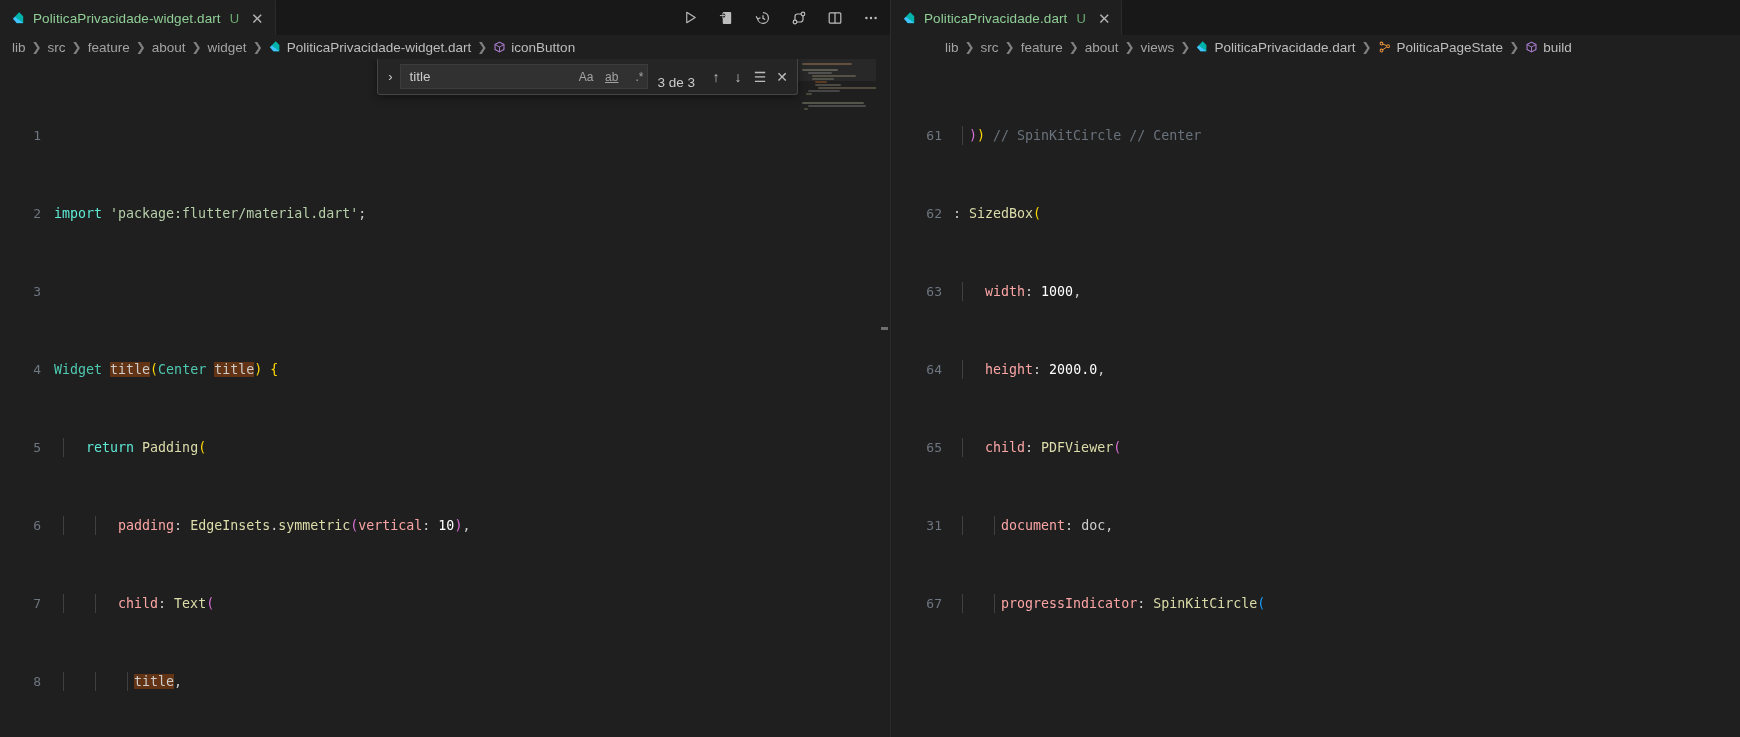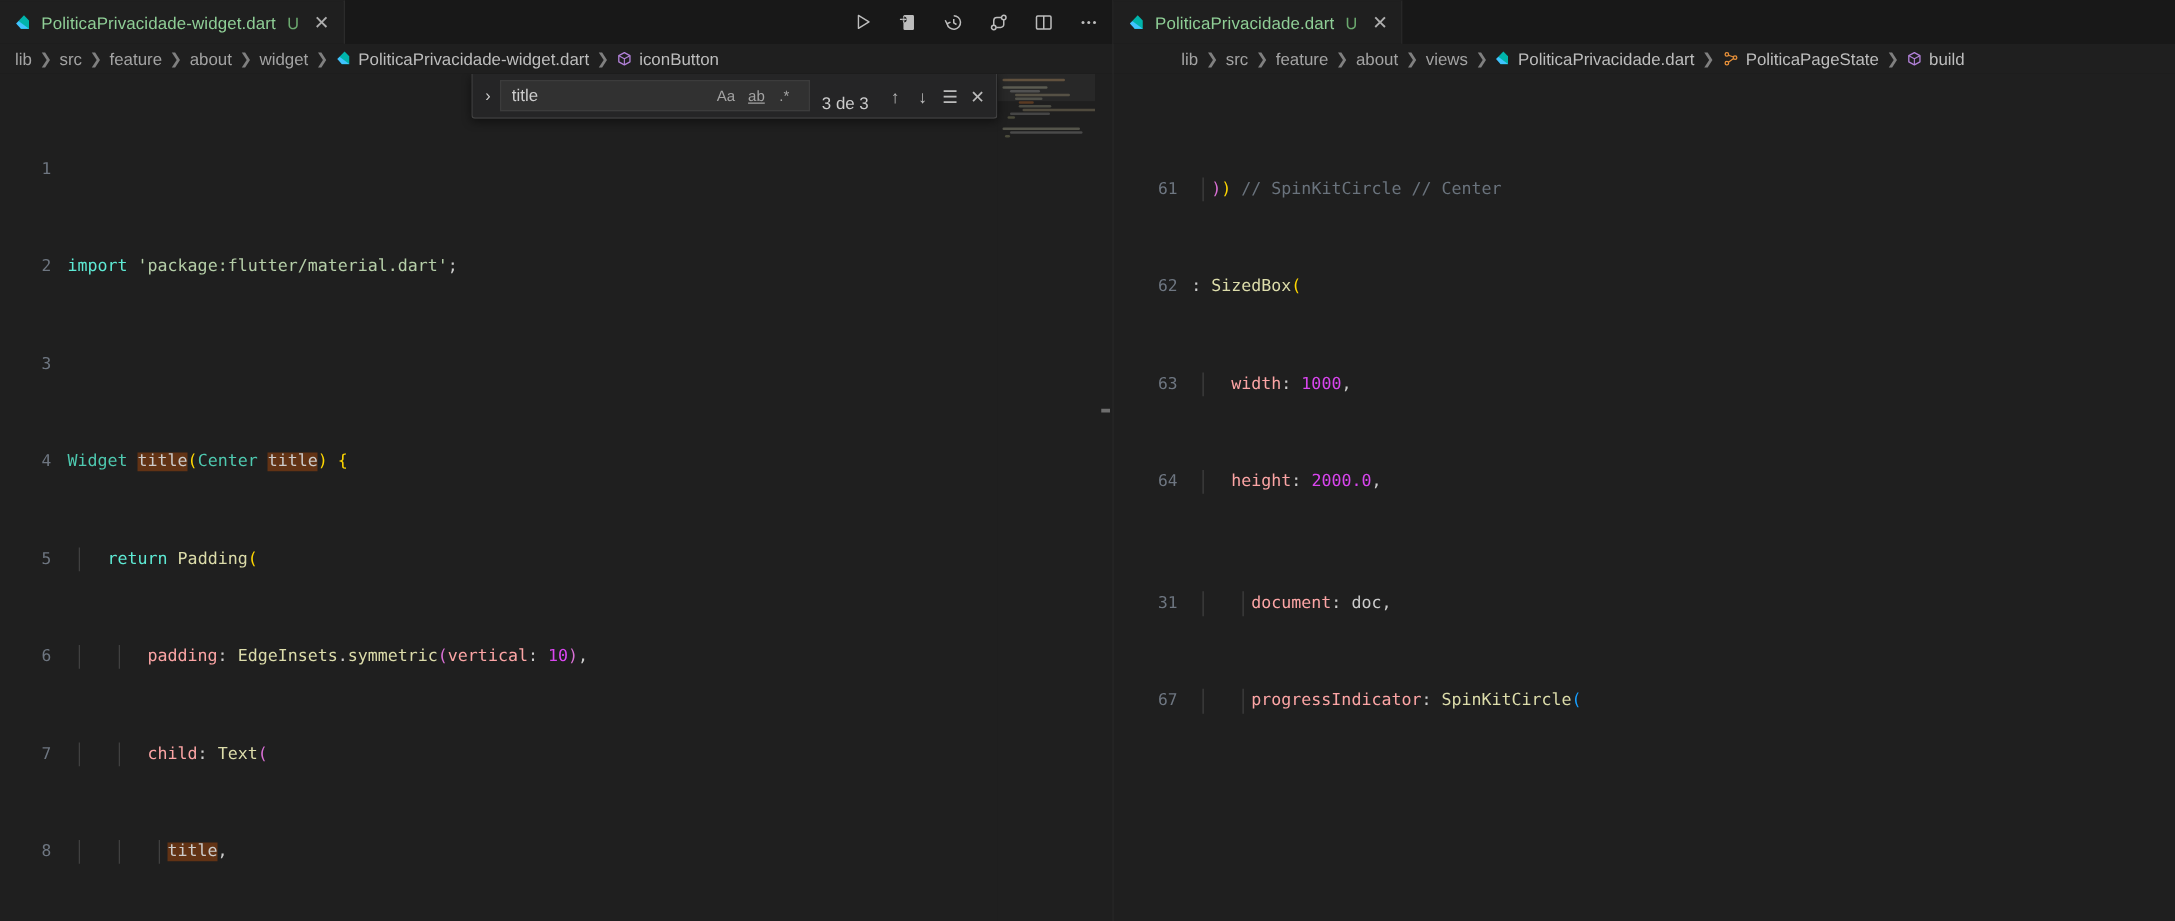--- a/index.html
+++ b/index.html
@@ -60,21 +60,21 @@
     position:relative;
   }
   .group.right .gutter { width:62px; flex:0 0 62px; padding-right:11px; }
   .code { flex:1; color:#cccccc; position:relative; }
 
   
   .kw   { color:#5eead4; }           
   .typ  { color:#4ec9b0; }           
   .cls  { color:#dcdcaa; }           
   .str2 { color:#b5cea8; }           
-  .num  { color:#d946ef; }           
+  .num  { color:#ffffff; }           
   .cmt  { color:#6a737d; }           
   .pun  { color:#cccccc; }
   .par1 { color:#ffd700; }
   .par2 { color:#da70d6; }
   .par3 { color:#179fff; }
   .prop { color:#fca5a5; }
   .hl   { background:#623315; }
 
   .indent {
     position:absolute; top:0; bottom:0; width:1px; background:#404040;
@@ -90,21 +90,21 @@
   }
   .find .fchev { color:#cccccc; width:20px; text-align:center; font-size:13px; }
   .findbox {
     background:#313131; border:1px solid #3c3c3c; height:25px;
     width:248px; display:flex; align-items:center; padding:0 4px 0 8px; gap:5px;
   }
   .findbox input {
     background:transparent; border:none; outline:none; color:#cccccc;
     font-size:13.5px; font-family:"Liberation Sans", sans-serif; flex:1; min-width:0;
   }
-  .fopt { color:#b0b0b0; font-size:12px; width:20px; text-align:left; opacity:.9; }
+  .fopt { color:#b0b0b0; font-size:12px; width:20px; text-align:right; opacity:.9; }
   .fcount { color:#cccccc; font-size:13.5px; margin:11px 10px 0 9px; white-space:nowrap; }
   .fbtn { color:#cccccc; width:22px; text-align:center; font-size:14px; opacity:.9; }
 
   
   .minimap {
     position:absolute; top:0; right:14px; width:78px; bottom:0;
     background:#1f1f1f; overflow:hidden;
   }
   .mm-line { height:2px; margin:1px 0 0 4px; border-radius:1px; }
   .mm-slider { position:absolute; left:0; right:0; background:rgba(255,255,255,.045); }
@@ -357,21 +357,21 @@
       <span class="cico">
         <svg width="13" height="14" viewBox="0 0 16 16">
             <path d="M8 2 13.5 5v6L8 14 2.5 11V5z" fill="none" stroke="#b180d7" stroke-width="1.3" stroke-linejoin="round"></path>
             <path d="M8 8 13.5 5M8 8v6M8 8 2.5 5" stroke="#b180d7" stroke-width="1.1"></path>
           </svg>
       </span>
       <span class="crumb file">build</span>
     </div>
 
     <div class="editor">
-      <div class="codearea" style="top:24px;">
+      <div class="codearea" style="top:8px;">
 
         <div class="row">
           <span class="gutter">61</span>
           <span class="code">  <span class="par2">)</span><span class="par1">)</span> <span class="cmt">// SpinKitCircle // Center</span><span class="indent" style="left:9px;"></span></span>
         </div>
 
         <div class="row">
           <span class="gutter">62</span>
           <span class="code"><span class="pun">: </span><span class="cls">SizedBox</span><span class="par1">(</span></span>
         </div>
@@ -379,20 +379,24 @@
         <div class="row">
           <span class="gutter">63</span>
           <span class="code">    <span class="prop">width</span><span class="pun">:</span> <span class="num">1000</span><span class="pun">,</span><span class="indent" style="left:9px;"></span></span>
         </div>
 
         <div class="row">
           <span class="gutter">64</span>
           <span class="code">    <span class="prop">height</span><span class="pun">:</span> <span class="num">2000.0</span><span class="pun">,</span><span class="indent" style="left:9px;"></span></span>
         </div>
 
+        <div class="row">
+          <span class="gutter">65</span>
+          <span class="code">    <span class="prop">child</span><span class="pun">:</span> <span class="cls">PDFViewer</span><span class="par2">(</span><span class="indent" style="left:9px;"></span></span>
+        </div>
 
         <div class="row">
           <span class="gutter">31</span>
           <span class="code">      <span class="prop">document</span><span class="pun">:</span> <span class="pun">doc,</span><span class="indent" style="left:9px;"></span><span class="indent" style="left:41px;"></span></span>
         </div>
 
         <div class="row">
           <span class="gutter">67</span>
           <span class="code">      <span class="prop">progressIndicator</span><span class="pun">:</span> <span class="cls">SpinKitCircle</span><span class="par3">(</span><span class="indent" style="left:9px;"></span><span class="indent" style="left:41px;"></span></span>
         </div>

